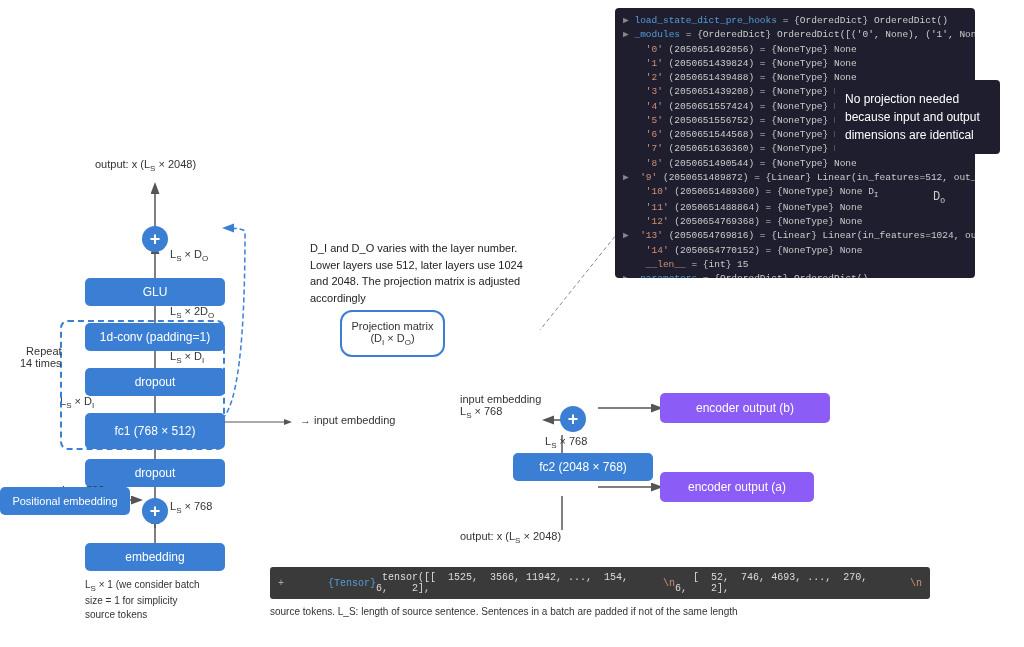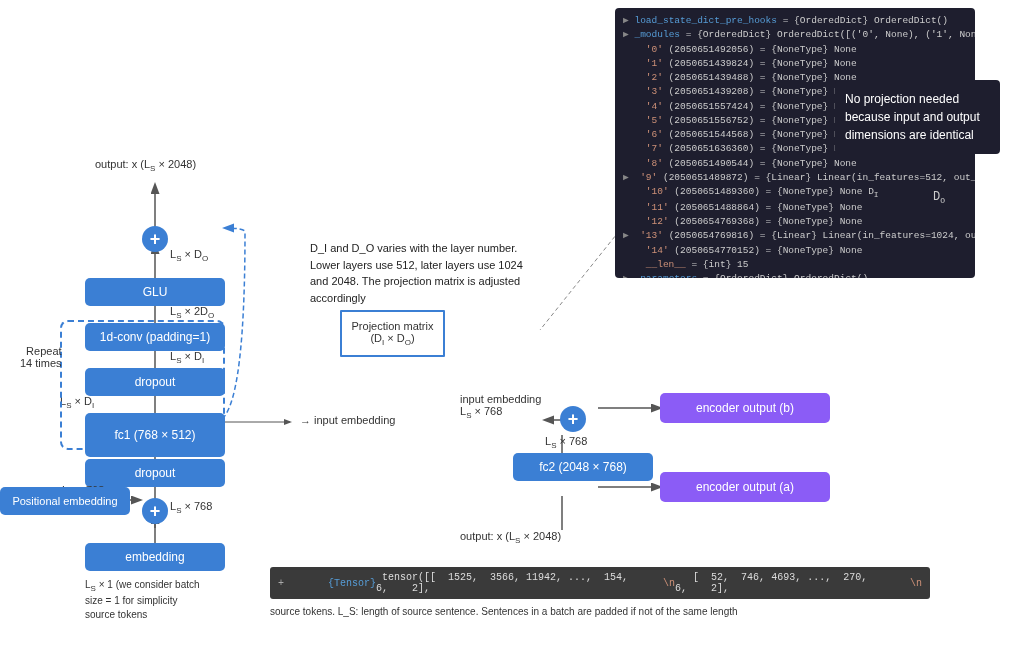--- a/index.html
+++ b/index.html
@@ -97,21 +97,21 @@
     .code-line { line-height: 1.5; white-space: nowrap; }
     .code-blue { color: #569cd6; }
     .code-orange { color: #ce9178; }
     .code-expand { color: #888; }
 
     
     .callout-box {
       position: absolute;
       background: #fff;
       border: 2px solid #3b7fd4;
-      border-radius: 1px;
+      border-radius: 12px;
       padding: 8px;
       font-size: 11px;
       color: #333;
       text-align: center;
     }
 
     
     .note-box {
       position: absolute;
       background: #1e1e2e;
@@ -230,21 +230,21 @@
     L<sub>S</sub> × D<sub>I</sub>
   </div>
 
   <div class="repeat-box" style="left:60px; top:320px; width:165px; height:130px;"></div>
 
   <div class="label" style="left:20px; top:345px; font-size:11px;text-align:right;">
     <span>Repeat</span><br>
     <span>14 times</span>
   </div>
 
-  <div class="blue-box" style="left:85px; top:413px; width:140px; height:44px;">
+  <div class="blue-box" style="left:85px; top:413px; width:140px; height:36px;">
     <span>fc1 (768 × 512)</span>
   </div>
 
   <div class="blue-box" style="left:85px; top:459px; width:140px; height:28px;">
     <span>dropout</span>
   </div>
 
   <div class="label" style="left:62px; top:484px;">
     L<sub>S</sub> × 768
   </div>
@@ -302,21 +302,21 @@
   </div>
 
   <div class="label" style="left:460px; top:530px;">
     output: x (L<sub>S</sub> × 2048)
   </div>
 
   <div class="orange-box" style="left:660px; top:393px; width:170px; height:30px;">
     <span>encoder output (b)</span>
   </div>
 
-  <div class="orange-box" style="left:660px; top:472px; width:170px; height:30px;">
+  <div class="orange-box" style="left:660px; top:472px; width:154px; height:30px;">
     <span>encoder output (a)</span>
   </div>
 
   <div class="code-panel" style="left:615px; top:8px; width:360px; height:270px;">
     <div class="code-line"><span class="code-expand">▶</span> <span class="code-blue">load_state_dict_pre_hooks</span> = {OrderedDict} OrderedDict()</div>
     <div class="code-line"><span class="code-expand">▶</span> <span class="code-blue">_modules</span> = {OrderedDict} OrderedDict([('0', None), ('1', None), ('2', None), ('3', None), ('4', None), ('</div>
     <div class="code-line">&nbsp;&nbsp;&nbsp;&nbsp;<span class="code-orange">'0'</span> (2050651492056) = {NoneType} None</div>
     <div class="code-line">&nbsp;&nbsp;&nbsp;&nbsp;<span class="code-orange">'1'</span> (2050651439824) = {NoneType} None</div>
     <div class="code-line">&nbsp;&nbsp;&nbsp;&nbsp;<span class="code-orange">'2'</span> (2050651439488) = {NoneType} None</div>
     <div class="code-line">&nbsp;&nbsp;&nbsp;&nbsp;<span class="code-orange">'3'</span> (2050651439208) = {NoneType} None</div>

